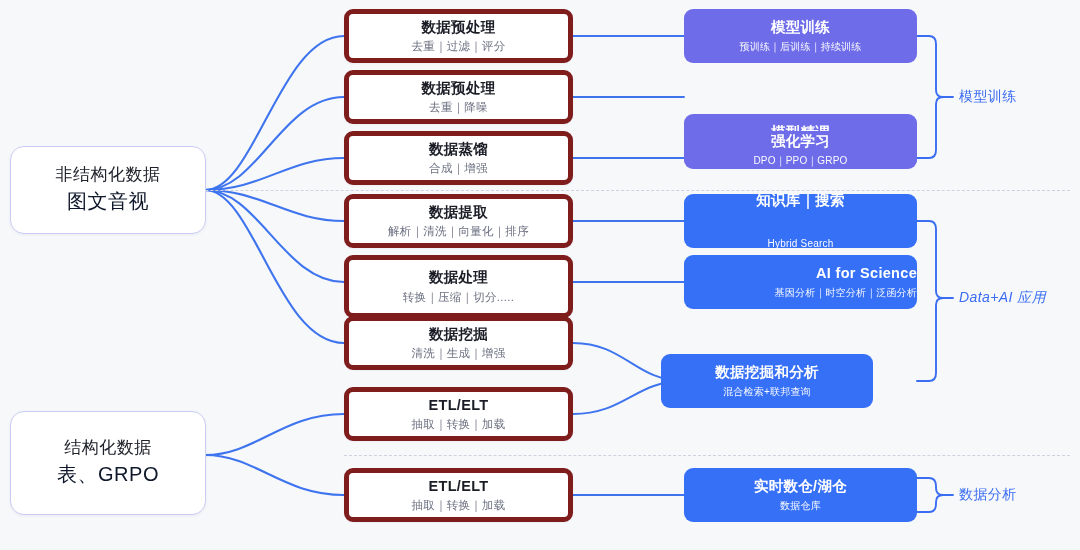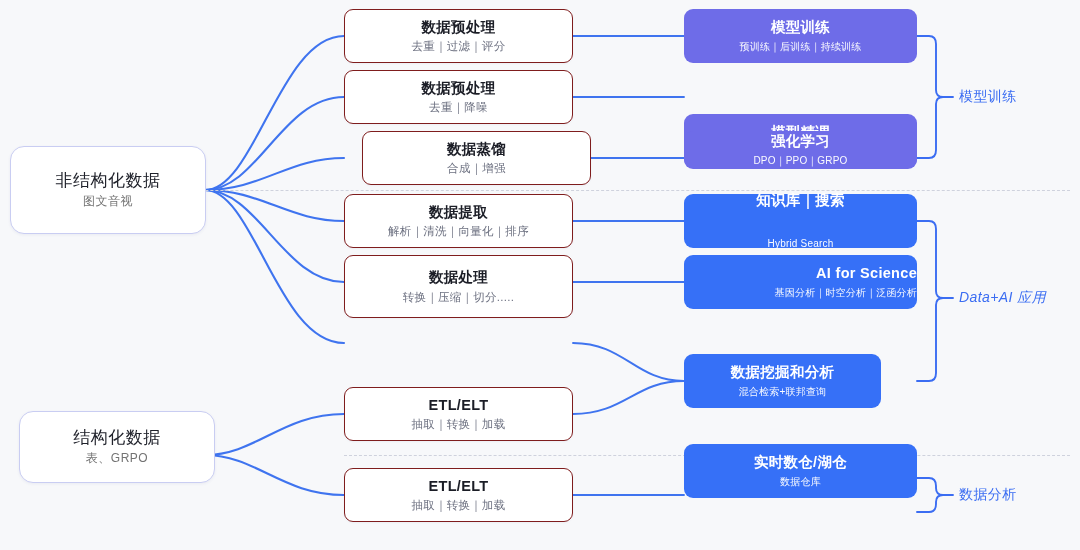--- a/index.html
+++ b/index.html
@@ -16,25 +16,25 @@
   .node { position:absolute; border-radius:10px; display:flex; flex-direction:column;
           align-items:center; justify-content:center; text-align:center; }
 
   
   .src {
     background:#ffffff; border:1px solid #c9cdf2;
     box-shadow:0 1px 3px rgba(60,70,140,.07);
     border-radius:14px;
   }
   .src .t { font-size:17px; color:#20222b; letter-spacing:.5px; line-height:1.35; }
-  .src .s { font-size:12px; color:#737373; letter-spacing:.5px; line-height:1.45; }
+  .src .s { font-size:20px; color:#0f172a; letter-spacing:.5px; line-height:1.45; }
 
   
   .mid {
-    background:#ffffff; border:1px solid #7f1d1d;
+    background:#ffffff; border:5px solid #7f1d1d;
     box-shadow:0 1px 2px rgba(60,70,140,.05);
     border-radius:9px;
   }
   .mid .t { font-size:14.5px; font-weight:bold; color:#1b1d26; line-height:1.4; letter-spacing:.3px; }
   .mid .s { font-size:11.5px; color:#6c7080; line-height:1.5; letter-spacing:.3px; margin-top:1px; }
 
   
   .rt { border-radius:9px; color:#fff; }
   .rt .t { font-size:14.5px; font-weight:bold; line-height:1.4; letter-spacing:.3px; }
   .rt .s { font-size:10px; line-height:1.6; letter-spacing:.2px; margin-top:1px; opacity:.97; }
@@ -88,44 +88,48 @@
     </g>
   </svg>
 
   <div class="divider" style="left:10px; top:190px; width:1060px;"></div>
   <div class="divider" style="left:344px; top:455px; width:726px;"></div>
 
   <div class="node src" style="left:10px; top:146px; width:196px; height:88px;">
     <div class="t">非结构化数据</div>
     <div class="s">图文音视</div>
   </div>
-  <div class="node src" style="left:10px; top:411px; width:196px; height:72px;margin-left:9px;">
+  <div class="node src" style="left:10px; top:411px; width:196px; height:104px;">
     <div class="t">结构化数据</div>
     <div class="s">表、GRPO</div>
   </div>
 
   <div class="node mid" style="left:344px; top:9px; width:229px; height:54px;">
     <div class="t">数据预处理</div>
     <div class="s">去重｜过滤｜评分</div>
   </div>
   <div class="node mid" style="left:344px; top:70px; width:229px; height:54px;">
     <div class="t">数据预处理</div>
     <div class="s">去重｜降噪</div>
   </div>
-  <div class="node mid" style="left:344px; top:131px; width:229px; height:54px;margin-left:18px;">
+  <div class="node mid" style="left:344px; top:131px; width:229px; height:54px;">
     <div class="t">数据蒸馏</div>
     <div class="s">合成｜增强</div>
   </div>
   <div class="node mid" style="left:344px; top:194px; width:229px; height:54px;">
     <div class="t">数据提取</div>
     <div class="s">解析｜清洗｜向量化｜排序</div>
   </div>
   <div class="node mid" style="left:344px; top:255px; width:229px; height:63px;">
     <div class="t">数据处理</div>
     <div class="s">转换｜压缩｜切分.....</div>
+  </div>
+  <div class="node mid" style="left:344px; top:316px; width:229px; height:54px;">
+    <div class="t">数据挖掘</div>
+    <div class="s">清洗｜生成｜增强</div>
   </div>
   <div class="node mid" style="left:344px; top:387px; width:229px; height:54px;">
     <div class="t">ETL/ELT</div>
     <div class="s">抽取｜转换｜加载</div>
   </div>
   <div class="node mid" style="left:344px; top:468px; width:229px; height:54px;">
     <div class="t">ETL/ELT</div>
     <div class="s">抽取｜转换｜加载</div>
   </div>
 
@@ -142,25 +146,25 @@
     <div class="s">DPO｜PPO｜GRPO</div>
   </div>
   <div class="node rt" style="left:684px; top:194px; width:233px; height:54px; background:#3670f7;gap:24px;">
     <div class="t">知识库｜搜索</div>
     <div class="s">Hybrid Search</div>
   </div>
   <div class="node rt" style="left:684px; top:255px; width:233px; height:54px; background:#3670f7;align-items:flex-end;">
     <div class="t">AI for Science</div>
     <div class="s">基因分析｜时空分析｜泛函分析</div>
   </div>
-  <div class="node rt" style="left:684px; top:354px; width:197px; height:54px; background:#3670f7;">
+  <div class="node rt" style="left:661px; top:354px; width:212px; height:54px; background:#3670f7;">
     <div class="t">数据挖掘和分析</div>
     <div class="s">混合检索+联邦查询</div>
   </div>
-  <div class="node rt" style="left:684px; top:444px; width:233px; height:54px; background:#3670f7;">
+  <div class="node rt" style="left:684px; top:468px; width:233px; height:54px; background:#3670f7;">
     <div class="t">实时数仓/湖仓</div>
     <div class="s">数据仓库</div>
   </div>
 
   <div class="grouplabel" style="left:959px; top:88px;">模型训练</div>
   <div class="grouplabel" style="left:959px; top:289px;font-style:italic;">Data+AI 应用</div>
   <div class="grouplabel" style="left:959px; top:486px;">数据分析</div>
 
 </div>
 

